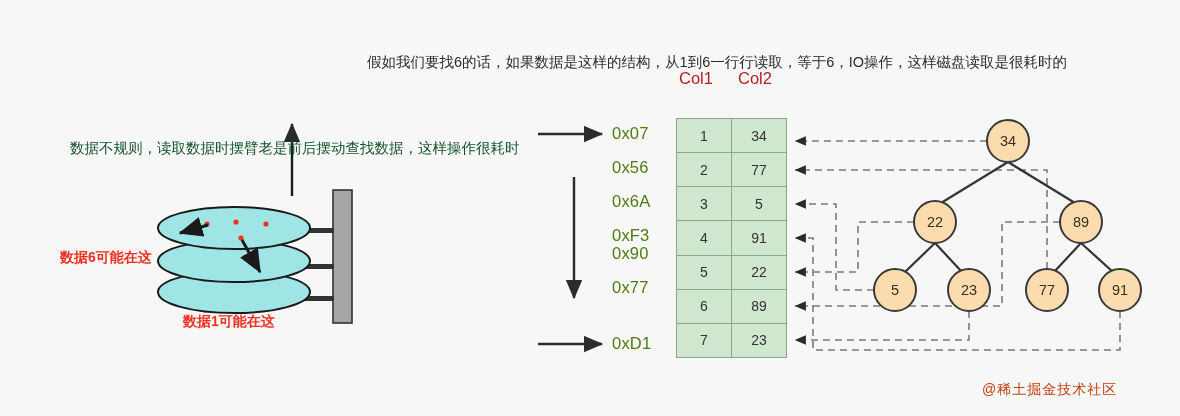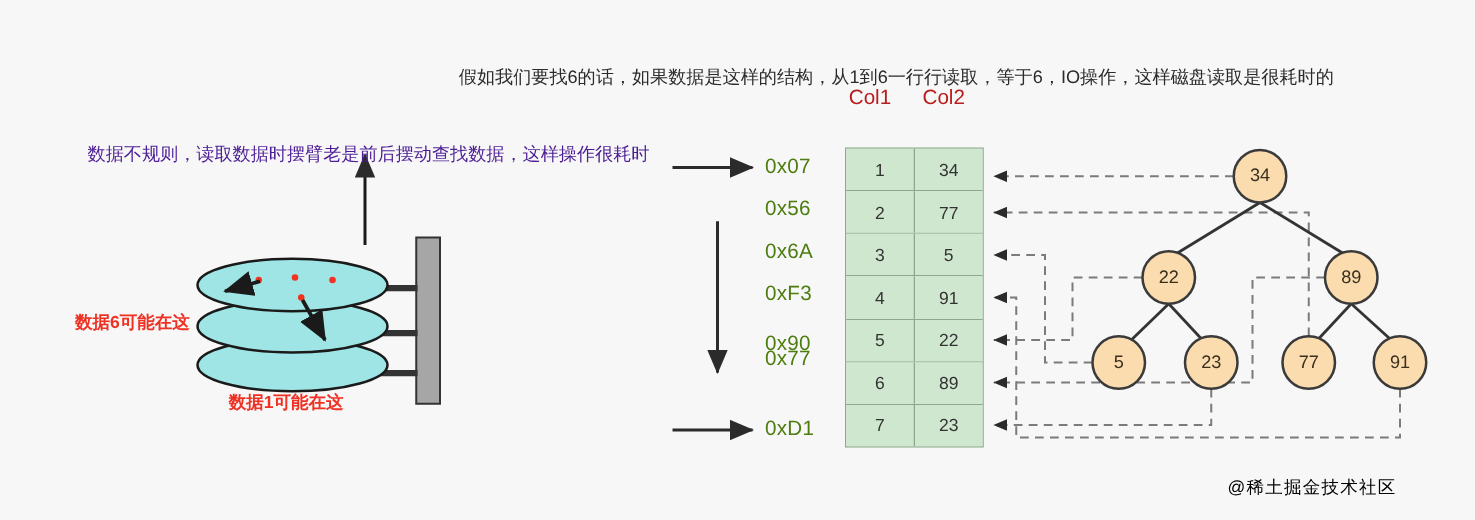--- a/index.html
+++ b/index.html
@@ -10,22 +10,22 @@
     overflow:hidden;
     position:relative;
   }
   #stage{position:absolute;left:0;top:0;width:1180px;height:416px;}
   #svgroot{position:absolute;left:0;top:0;width:1180px;height:416px;}
 
   .txt{position:absolute;white-space:pre;}
 
   
   .note-left{
-    left:70px;top:112px;width:240px;
-    font-size:14.5px;line-height:25px;color:#4c1d95;
+    left:70px;top:136px;width:240px;
+    font-size:14.5px;line-height:25px;color:#14532d;
   }
   
   .note-top{
     left:367px;top:50px;width:320px;
     font-size:14.5px;line-height:25px;color:#2b2b2b;
   }
   
   .red-lab{color:#ef3124;font-size:14px;font-weight:600;margin-top:27px;}
   .red-6{left:60px;top:222px;}
   .red-1{left:183px;top:286px;text-align:right;}
@@ -64,21 +64,21 @@
   #tbl .tcell:last-child{border-right:none;}
 
   
   .nodelab{
     font-size:14.5px;color:#3a2f1d;
     transform:translate(-50%,-50%);
   }
   
   #wm{
     left:982px;top:381px;
-    font-size:14px;color:#000000;letter-spacing:1px;
+    font-size:14px;color:#c2410c;letter-spacing:1px;
   }
 </style>
 </head>
 <body>
 
 <div id="stage">
 
   <svg id="svgroot" viewBox="0 0 1180 416" xmlns="http://www.w3.org/2000/svg">
     <defs>
       <marker id="arrHead" markerWidth="9" markerHeight="9" refX="7.5" refY="3.4" orient="auto" markerUnits="strokeWidth">
@@ -160,21 +160,21 @@
   <div class="txt red-lab red-6">数据6可能在这</div>
   <div class="txt red-lab red-1">数据1可能在这</div>
 
   <div class="txt colh" id="colh1">Col1</div>
   <div class="txt colh" id="colh2">Col2</div>
 
   <div class="txt hex" style="top:124px">0x07</div>
   <div class="txt hex" style="top:158px">0x56</div>
   <div class="txt hex" style="top:192px">0x6A</div>
   <div class="txt hex" style="top:226px">0xF3</div>
-  <div class="txt hex" style="top:266px">0x90</div>
+  <div class="txt hex" style="top:244px">0x90</div>
   <div class="txt hex" style="top:278px">0x77</div>
   <div class="txt hex" style="top:334px">0xD1</div>
 
   <div id="tbl">
     <div class="trow">
       <div class="tcell">1</div>
       <div class="tcell">34</div>
     </div>
     <div class="trow">
       <div class="tcell">2</div>

